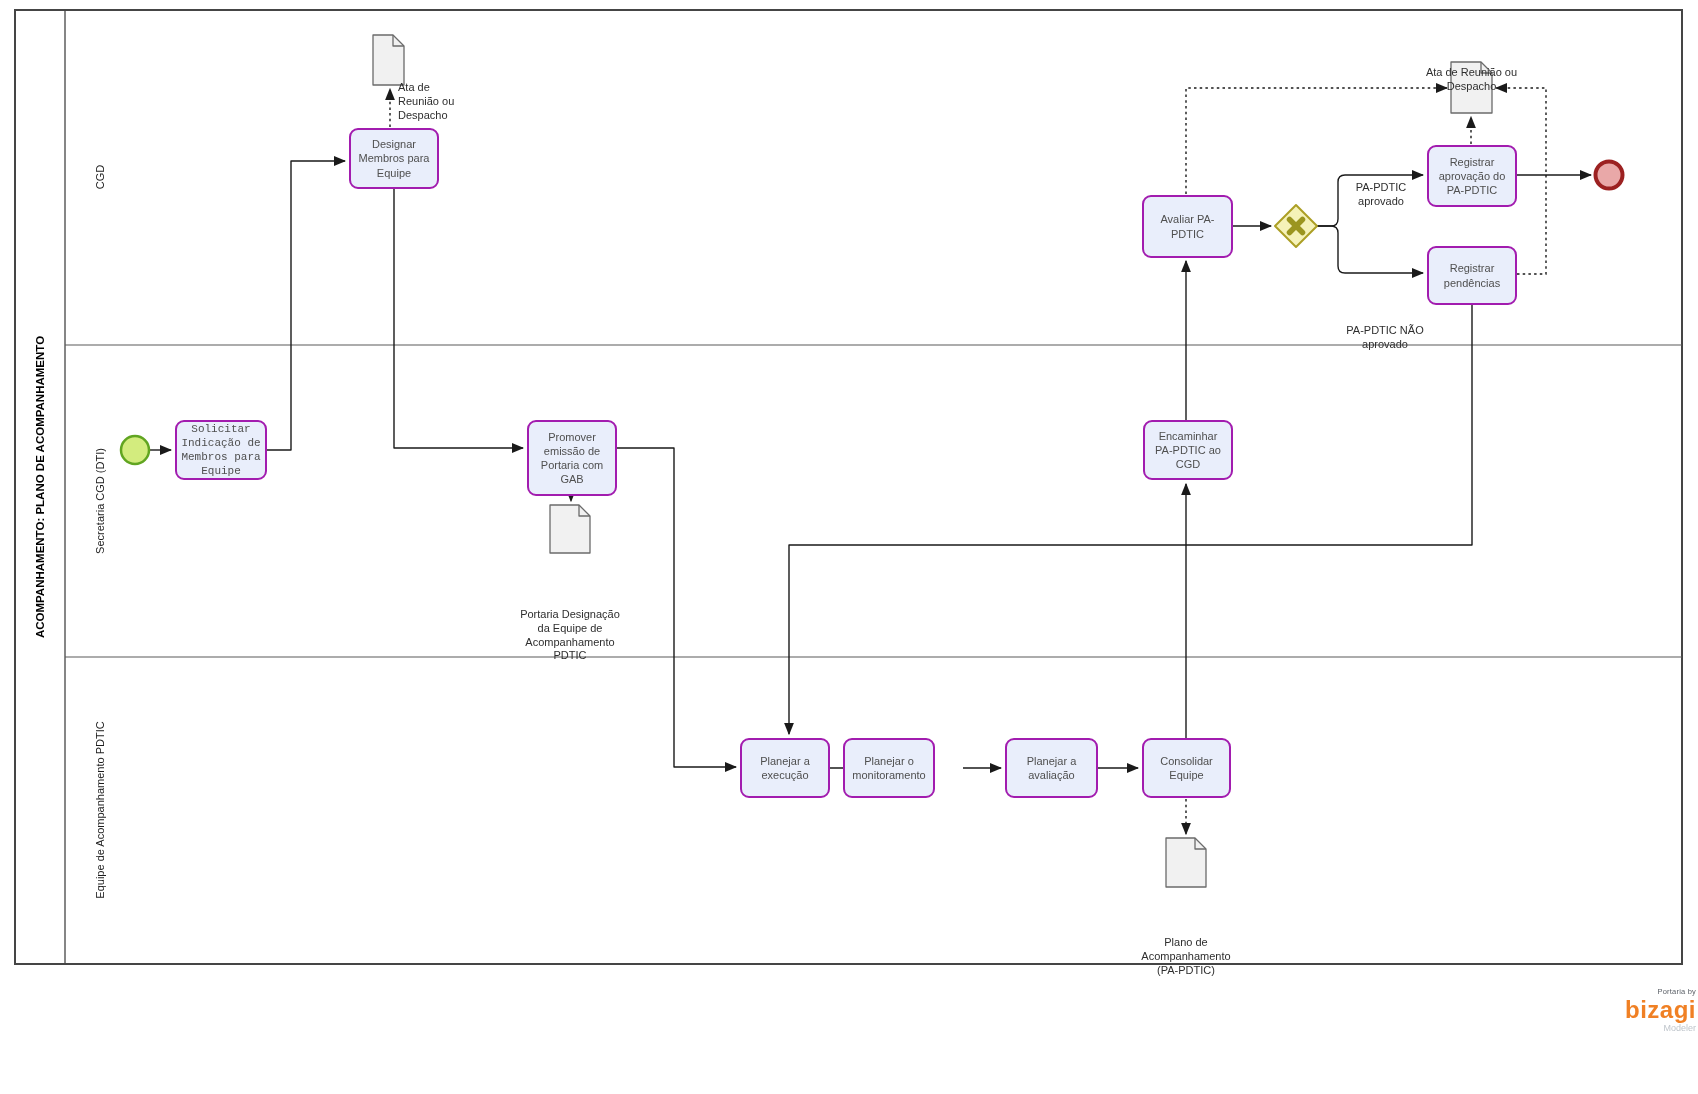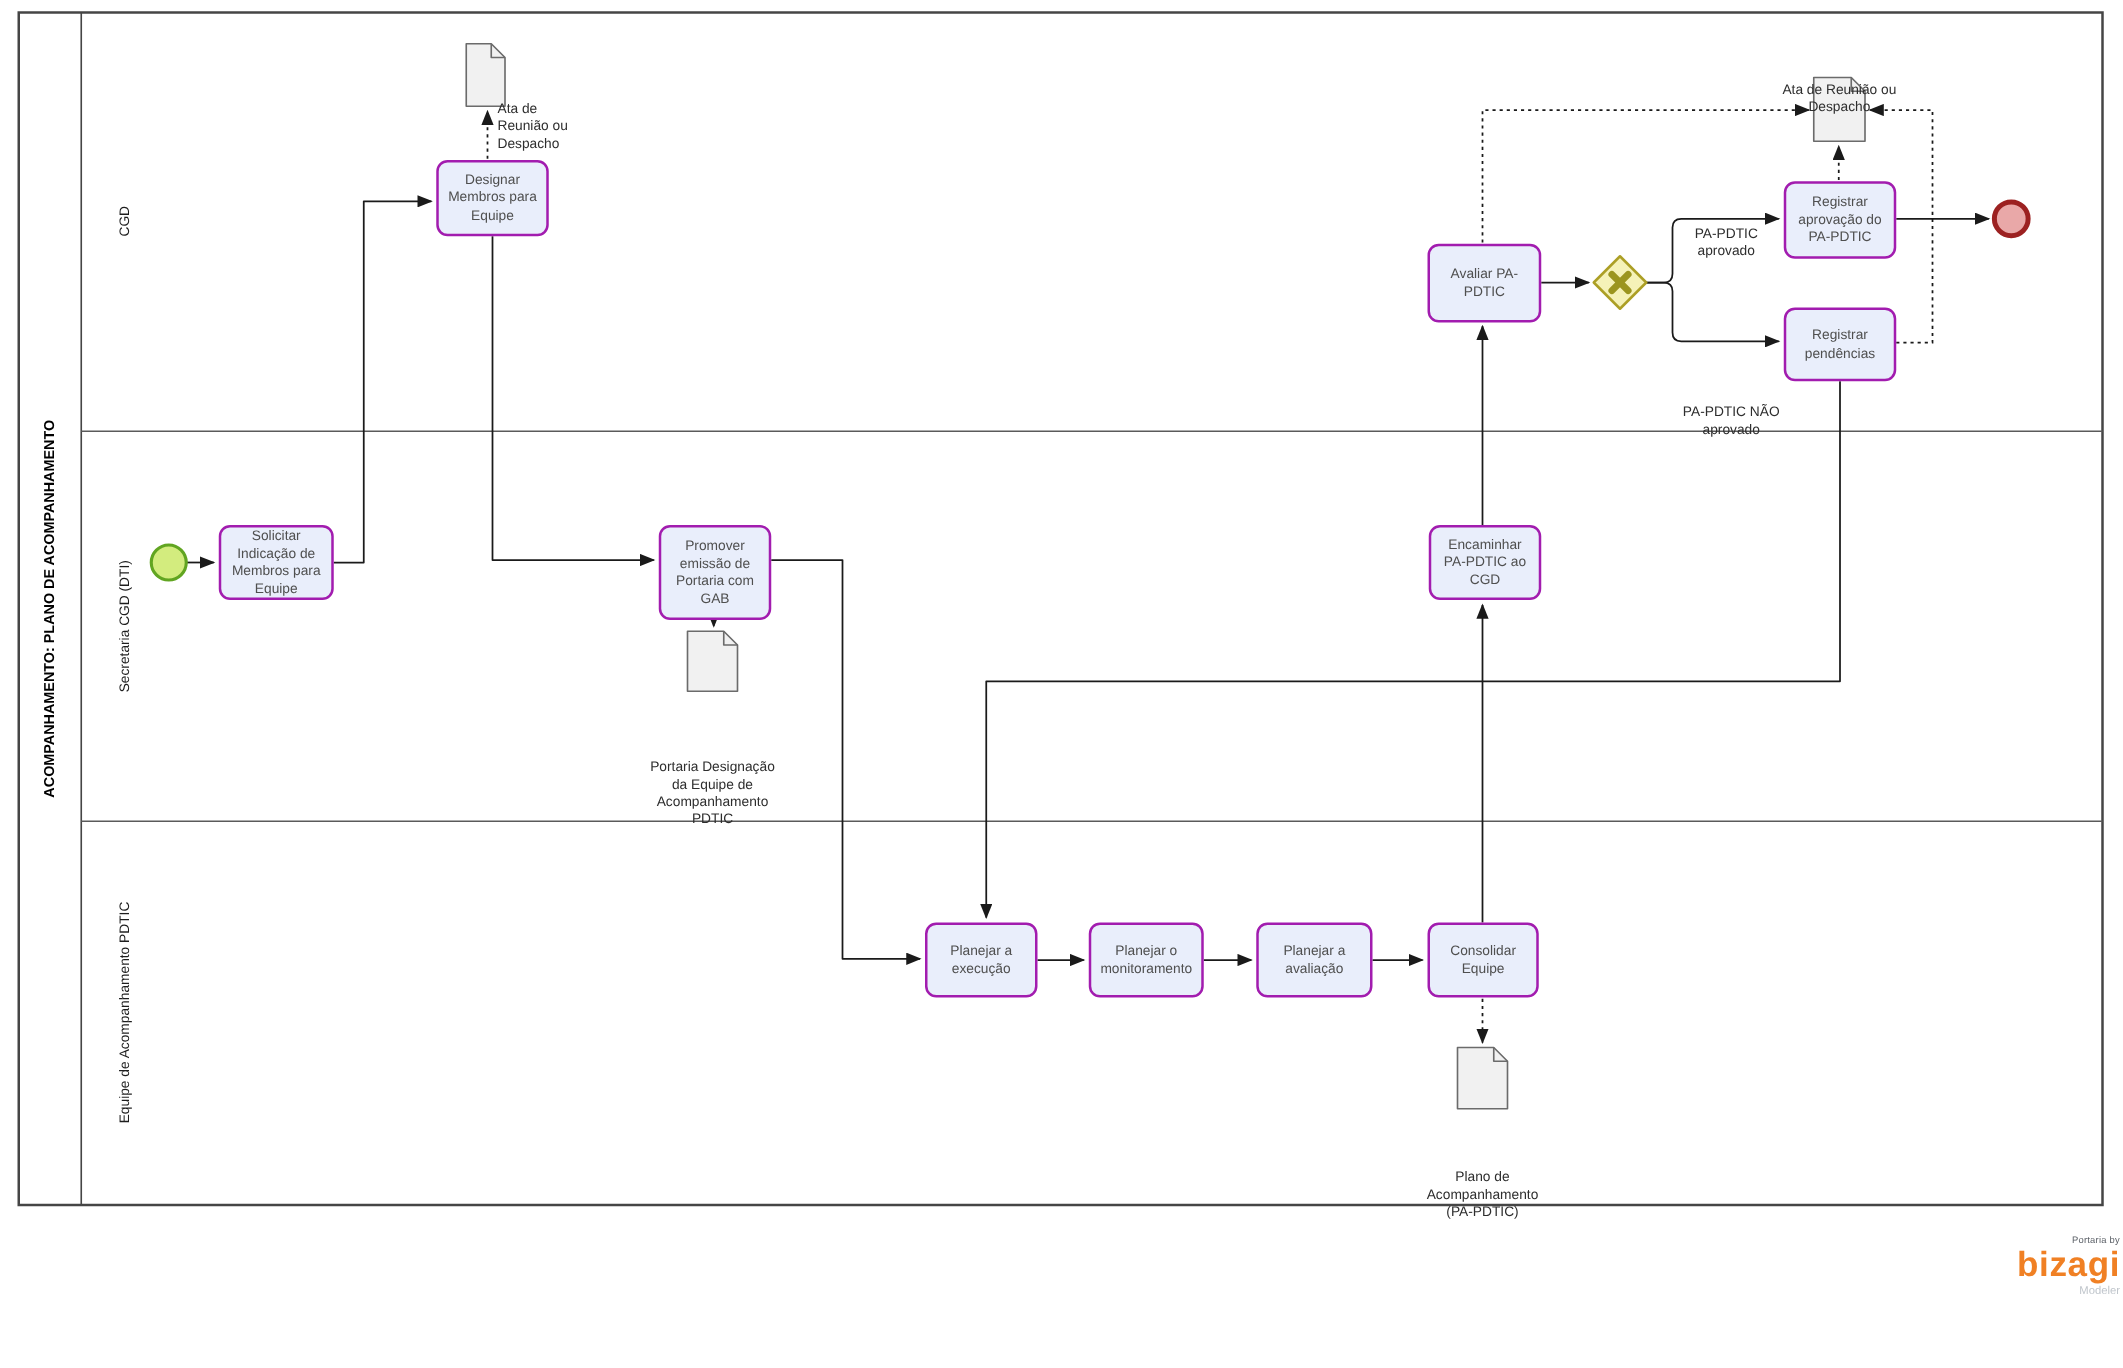--- a/index.html
+++ b/index.html
@@ -10,21 +10,21 @@
         border-radius:9px;display:flex;align-items:center;justify-content:center;
         text-align:center;font-size:11px;color:#4f4f4f;white-space:pre-line;line-height:1.28;
         padding:2px;}
   .lbl{position:absolute;font-size:11px;color:#2e2e2e;text-align:center;white-space:pre-line;
        line-height:1.25;margin-top:44px;}
   .vlabel{position:absolute;transform:translate(-50%,-50%) rotate(-90deg);white-space:nowrap;
           font-size:11px;color:#1d1d1d;}
   .pool-title{font-weight:bold;font-size:11.5px;color:#000;}
   .logo{position:absolute;left:1598px;top:988px;width:98px;text-align:right;line-height:1;}
   .logo .pb{font-size:7.5px;color:#5a5f66;margin-bottom:2px;letter-spacing:.2px;}
-  .logo .brand{font-size:28px;font-weight:bold;color:#f08024;letter-spacing:.5px;}
+  .logo .brand{font-size:24px;font-weight:bold;color:#f08024;letter-spacing:.5px;}
   .logo .product{font-size:9px;color:#bfc5cb;margin-top:2px;text-align:right;}
 </style>
 </head>
 <body>
 
 <div id="canvas">
 
   <svg width="1698" height="1094" viewBox="0 0 1698 1094">
     <defs>
       <marker id="arr" viewBox="0 0 10 8" refX="9" refY="4" markerWidth="9" markerHeight="7" orient="auto-start-reverse">
@@ -92,34 +92,34 @@
         <path d="M1481,62 L1481,73 L1492,73" fill="none"></path>
       </g>
     </g>
   </svg>
 
   <div class="vlabel pool-title" style="left:40px;top:487px;">ACOMPANHAMENTO: PLANO DE ACOMPANHAMENTO</div>
   <div class="vlabel" style="left:100px;top:177px;">CGD</div>
   <div class="vlabel" style="left:100px;top:501px;">Secretaria CGD (DTI)</div>
   <div class="vlabel" style="left:100px;top:810px;">Equipe de Acompanhamento PDTIC</div>
 
-  <div class="task" style="left:175px;top:420px;width:92px;height:60px;">Solicitar
+  <div class="task" style="left:175px;top:420px;width:92px;height:60px;font-family:Liberation Mono, monospace;">Solicitar
 Indicação de
 Membros para
 Equipe</div>
   <div class="task" style="left:349px;top:128px;width:90px;height:61px;">Designar
 Membros para
 Equipe</div>
   <div class="task" style="left:527px;top:420px;width:90px;height:76px;">Promover
 emissão de
 Portaria com
 GAB</div>
   <div class="task" style="left:740px;top:738px;width:90px;height:60px;">Planejar a
 execução</div>
-  <div class="task" style="left:871px;top:738px;width:92px;height:60px;">Planejar o
+  <div class="task" style="left:843px;top:738px;width:92px;height:60px;">Planejar o
 monitoramento</div>
   <div class="task" style="left:1005px;top:738px;width:93px;height:60px;">Planejar a
 avaliação</div>
   <div class="task" style="left:1142px;top:738px;width:89px;height:60px;">Consolidar Equipe</div>
   <div class="task" style="left:1143px;top:420px;width:90px;height:60px;">Encaminhar
 PA-PDTIC ao
 CGD</div>
   <div class="task" style="left:1142px;top:195px;width:91px;height:63px;">Avaliar PA-PDTIC</div>
   <div class="task" style="left:1427px;top:145px;width:90px;height:62px;">Registrar
 aprovação do

